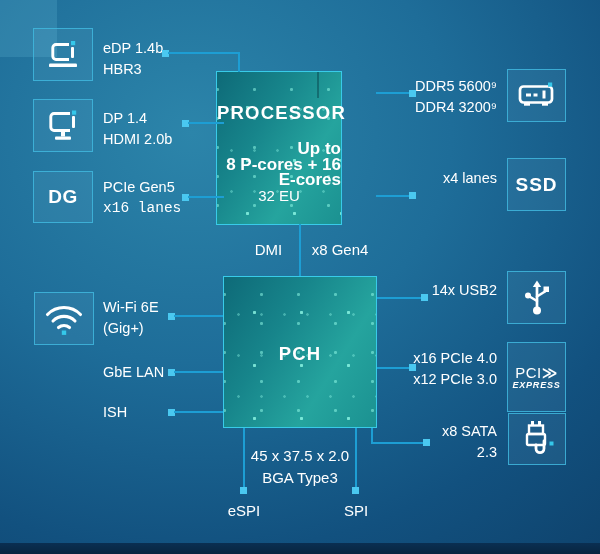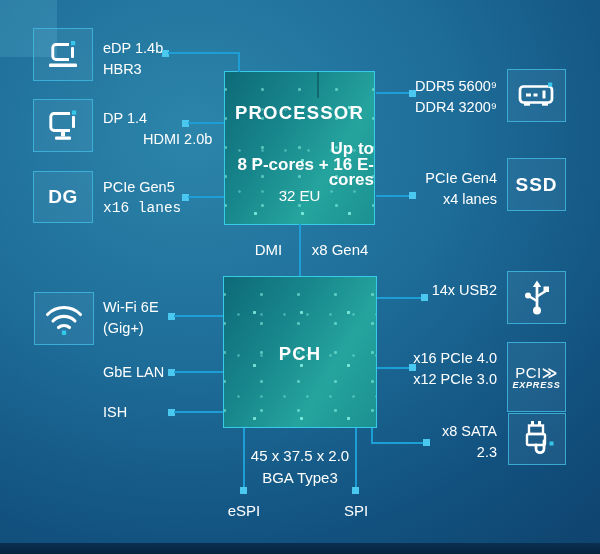--- a/index.html
+++ b/index.html
@@ -15,21 +15,21 @@
   .chip{
     border:1.5px solid #38cbe9;box-sizing:border-box;
     background-image:
       radial-gradient(circle, rgba(150,255,235,.75) 1.3px, transparent 2px),
       radial-gradient(circle, rgba(150,255,235,.5) 1.2px, transparent 1.9px),
       radial-gradient(circle, rgba(140,245,230,.38) 1px, transparent 1.6px),
       linear-gradient(122deg,#0e6a78 0%,#17858b 35%,#25a49e 68%,#1b9191 100%);
     background-size:47px 53px,37px 29px,23px 41px,100% 100%;
     background-position:7px 9px,19px 3px,3px 17px,0 0;
   }
-  #processor{left:224px;top:71px;width:151px;height:154px;}
+  #processor{left:216px;top:71px;width:126px;height:154px;}
   #pch{left:223px;top:276px;width:154px;height:152px;}
   .chip-title{position:absolute;width:100%;text-align:center;font-size:18.5px;font-weight:700;letter-spacing:1.2px;}
   .chip-sub{position:absolute;width:100%;text-align:right;font-size:17px;line-height:15.5px;font-weight:700;}
   .chip-eu{position:absolute;width:100%;text-align:center;font-size:15px;font-weight:500;}
   #proc-notch{left:317px;top:72px;width:1.5px;height:26px;background:rgba(6,62,72,.45);}
   
   .h-line{height:2px;background:#1d9ed4;}
   .v-line{width:2px;background:#1d9ed4;}
   .dot{width:7px;height:7px;background:#4ac8f0;}
   
@@ -106,21 +106,21 @@
         <path d="M25 3.5 H9 a3.2 3.2 0 0 0 -3.2 3.2 v10.6 a3.2 3.2 0 0 0 3.2 3.2 h16" fill="none" stroke="#fff" stroke-width="2.9"></path>
         <rect x="27" y="6" width="3" height="12" rx="1" fill="#fff"></rect>
         <rect x="27" y="0.5" width="4.2" height="4.2" fill="#35c8ea"></rect>
         <rect x="16" y="21" width="4" height="5.5" fill="#fff"></rect>
         <rect x="10" y="26.5" width="16" height="3.2" rx="1" fill="#fff"></rect>
       </svg>
     </span>
   </div>
   <div class="abs lbl" style="left:103px;top:108px;">
     <span style="display:block;">DP 1.4</span>
-    <span style="display:block;margin-left:40px;">HDMI 2.0b</span>
+    <span style="display:block;">HDMI 2.0b</span>
   </div>
   <div class="abs dot" style="left:182px;top:120px;"></div>
   <div class="abs h-line" style="left:188px;top:122px;width:36px;"></div>
 
   <div class="abs box" style="left:33px;top:171px;width:60px;height:52px;">
     <span class="badge">DG</span>
   </div>
   <div class="abs lbl" style="left:103px;top:177px;">
     <span style="display:block;">PCIe Gen5</span>
     <span style="display:block;font-family:Liberation Mono, monospace;">x16 lanes</span>
@@ -169,21 +169,20 @@
         <rect x="7" y="21.5" width="6" height="3.2" fill="#fff"></rect>
         <rect x="25" y="21.5" width="6" height="3.2" fill="#fff"></rect>
         <rect x="31" y="1.5" width="4.2" height="4.2" fill="#35c8ea"></rect>
       </svg>
     </span>
   </div>
 
   <div class="abs h-line" style="left:376px;top:195px;width:35px;"></div>
   <div class="abs dot" style="left:409px;top:192px;"></div>
   <div class="abs rlbl" style="top:168px;">
-    <span style="display:block;">PCIe Gen4</span>
     <span style="display:block;">x4 lanes</span>
   </div>
   <div class="abs box" style="left:507px;top:158px;width:59px;height:53px;">
     <span class="badge" style="letter-spacing:1px;">SSD</span>
   </div>
 
   <div class="abs h-line" style="left:377px;top:297px;width:46px;"></div>
   <div class="abs dot" style="left:421px;top:294px;"></div>
   <div class="abs rlbl" style="top:280px;">
     <span style="display:block;">14x USB2</span>

